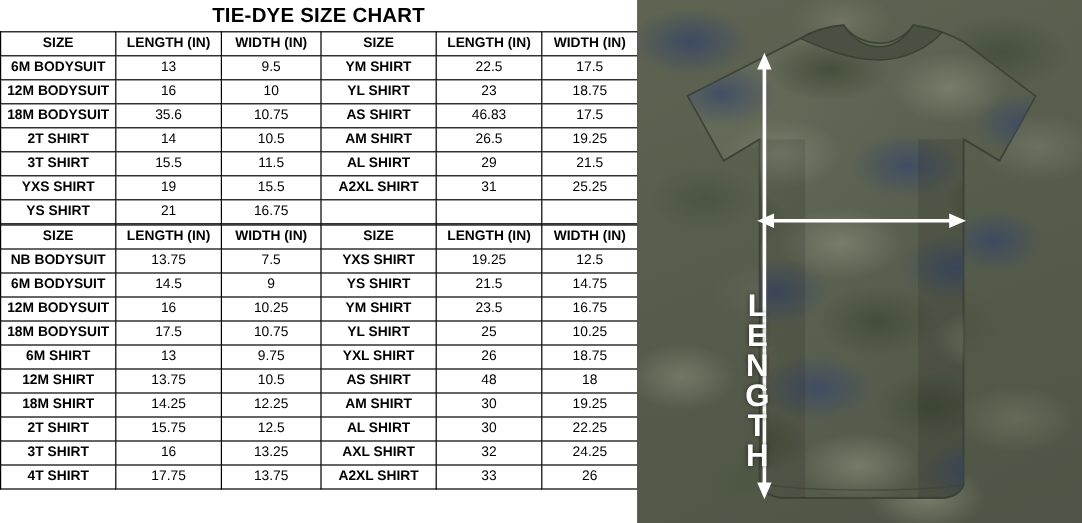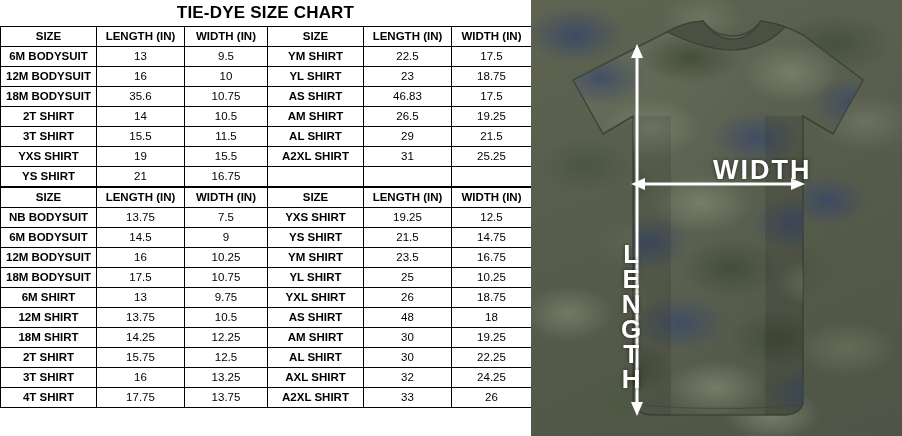--- a/index.html
+++ b/index.html
@@ -403,21 +403,20 @@
         </g>
 
         <g stroke="#ffffff" stroke-width="3" fill="#ffffff">
           <line x1="86" y1="32" x2="86" y2="392"></line>
           <polygon points="86,26 80,40 92,40" stroke="none"></polygon>
           <polygon points="86,398 80,384 92,384" stroke="none"></polygon>
         </g>
       </svg>
     </div>
 
-    <div class="measure-label" id="width-label">WIDTH</div>
 
     <div class="measure-label" id="length-label">
       <span>L</span>
       <span>E</span>
       <span>N</span>
       <span>G</span>
       <span>T</span>
       <span>H</span>
     </div>
   </div>

